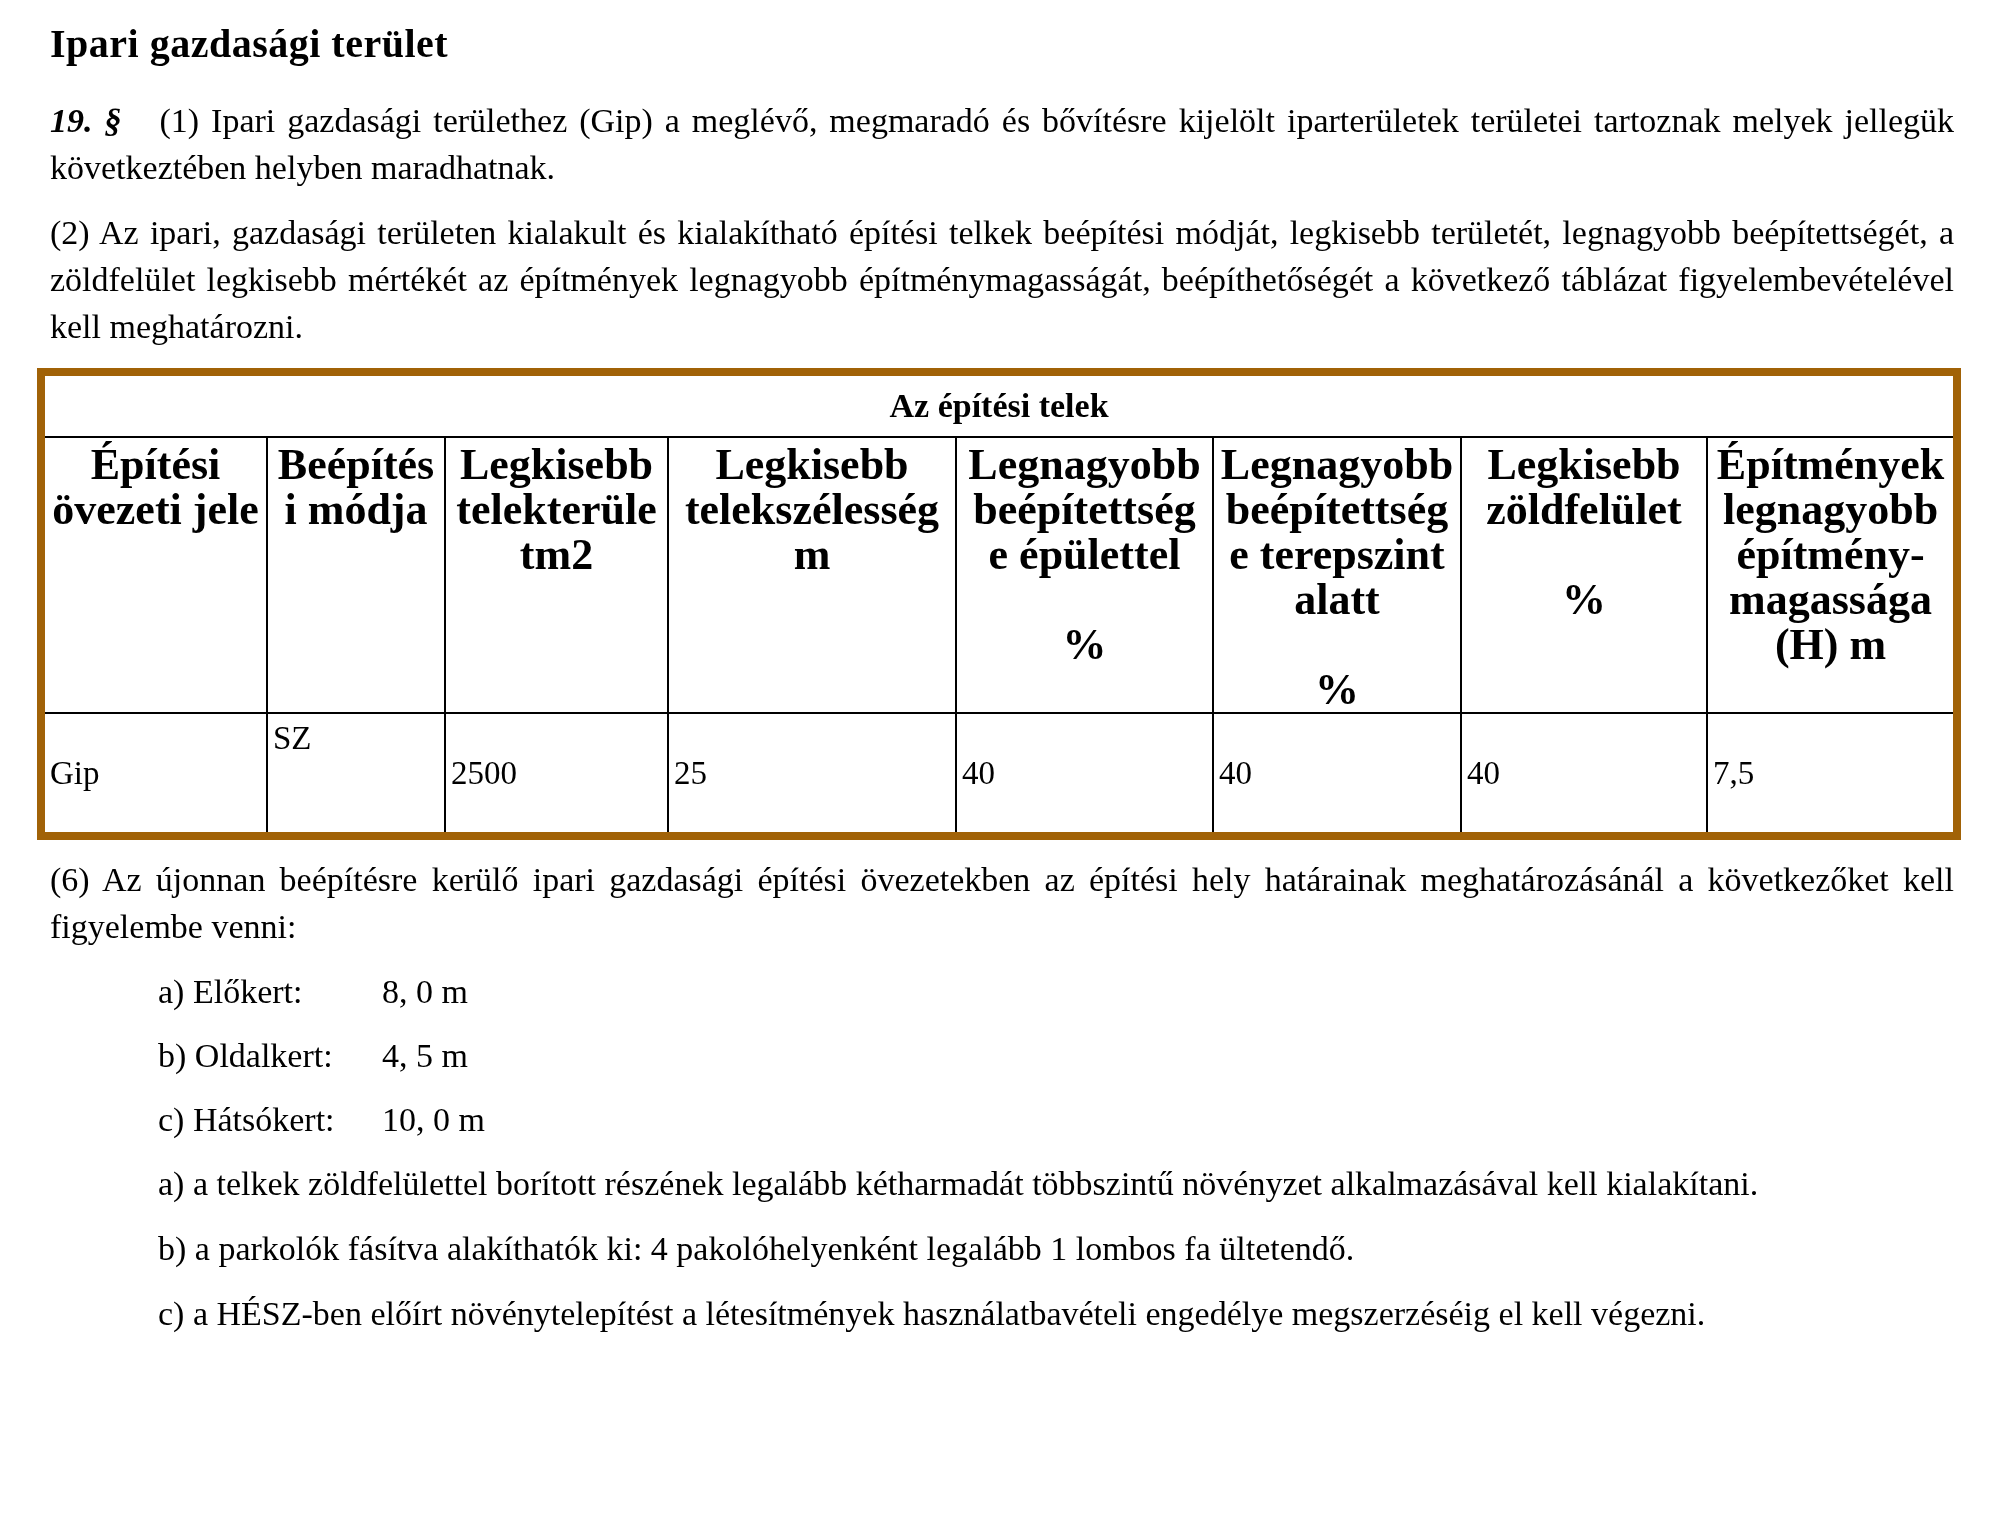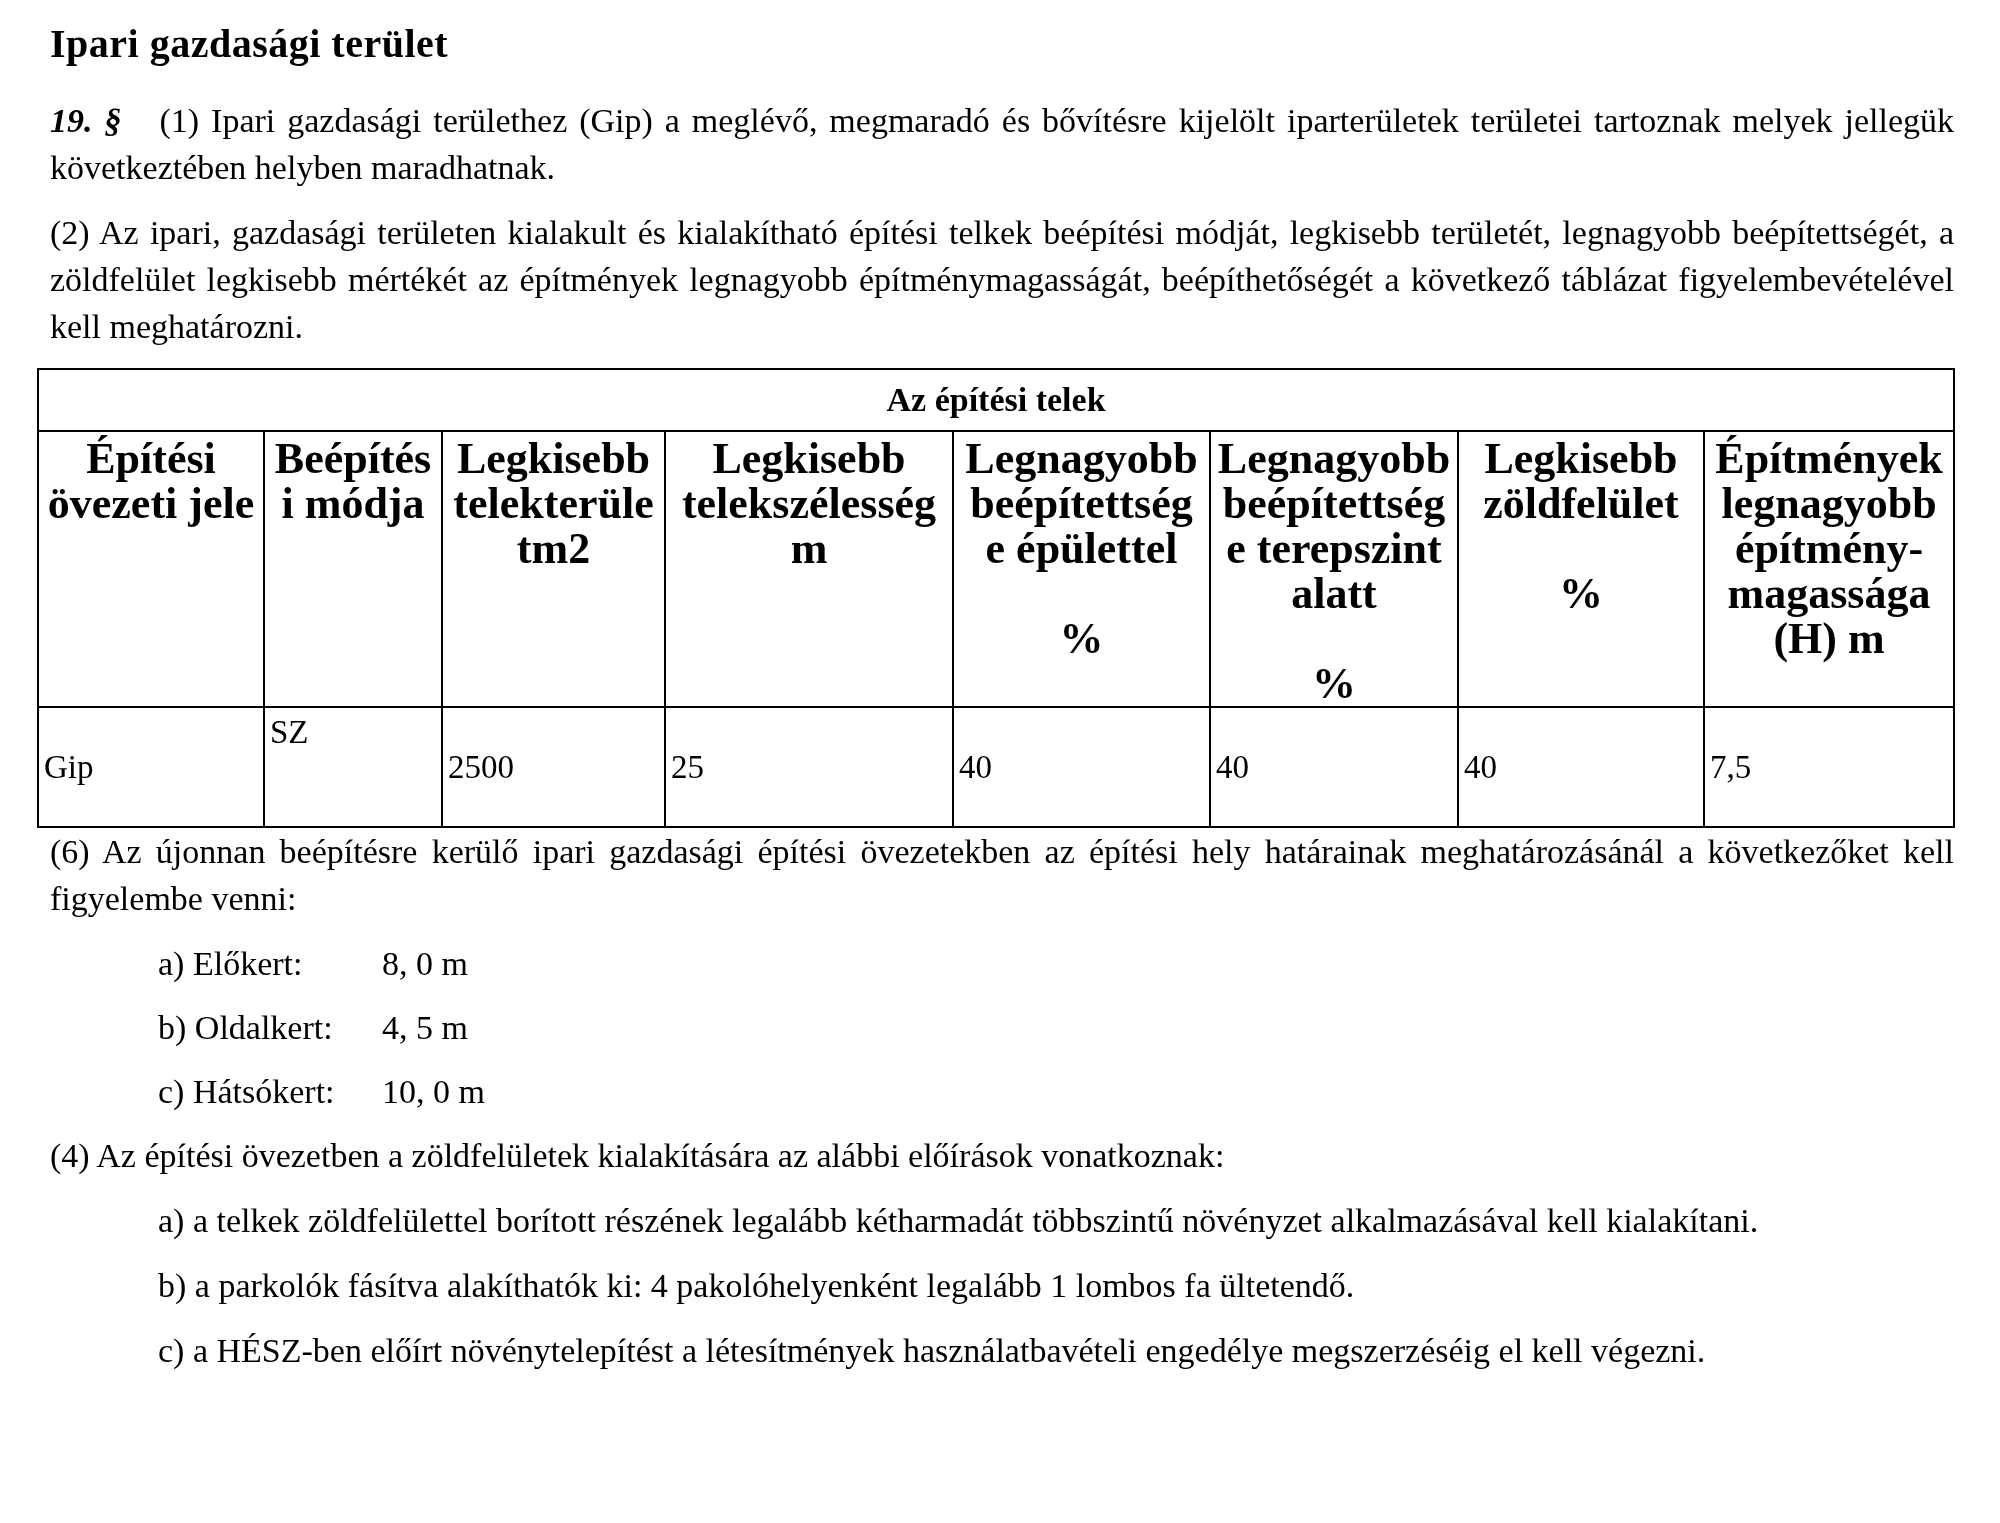--- a/index.html
+++ b/index.html
@@ -31,22 +31,22 @@
   .just { text-align: justify; }
   .marker {
     font-weight: bold;
     font-style: italic;
     margin-right: 38px;
   }
   table.zoning {
     border-collapse: collapse;
     table-layout: fixed;
     width: 1916px;
-    margin: 2px 0 0 -13px;
-    border: 2px solid #a16207;
+    margin: 2px 0 16px -13px;
+    border: 8px solid #a16207;
   }
   table.zoning td, table.zoning th {
     border: 2px solid #000;
     overflow: hidden;
   }
   .tbl-title {
     font-weight: bold;
     text-align: center;
     font-size: 34px;
     height: 58px;
@@ -175,19 +175,18 @@
     <div class="srow">
       <span class="slabel">b) Oldalkert:</span>
       <span class="sval">4, 5 m</span>
     </div>
     <div class="srow">
       <span class="slabel">c) Hátsókert:</span>
       <span class="sval">10, 0 m</span>
     </div>
   </div>
 
-  <p class="para just">(4) Az építési övezetben a zöldfelületek kialakítására az alábbi előírások vonatkoznak:</p>
 
   <p class="para just item">a) a telkek zöldfelülettel borított részének legalább kétharmadát többszintű növényzet alkalmazásával kell kialakítani.</p>
   <p class="para item">b) a parkolók fásítva alakíthatók ki: 4 pakolóhelyenként legalább 1 lombos fa ültetendő.</p>
   <p class="para just item">c) a HÉSZ-ben előírt növénytelepítést a létesítmények használatbavételi engedélye megszerzéséig el kell végezni.</p>
 
 </div>
 
 </body></html>

